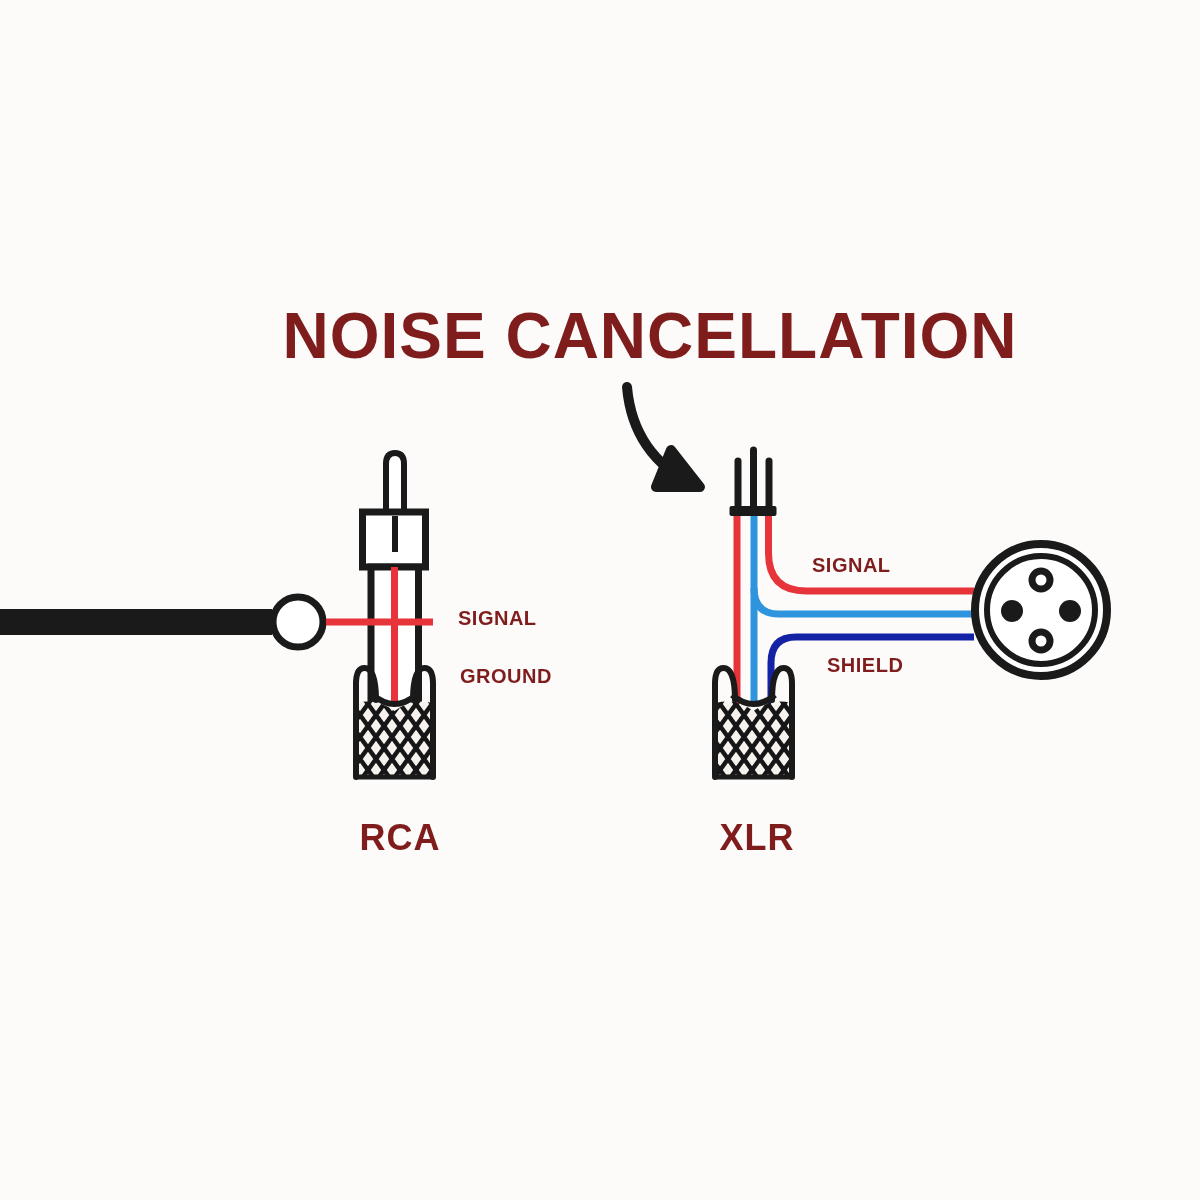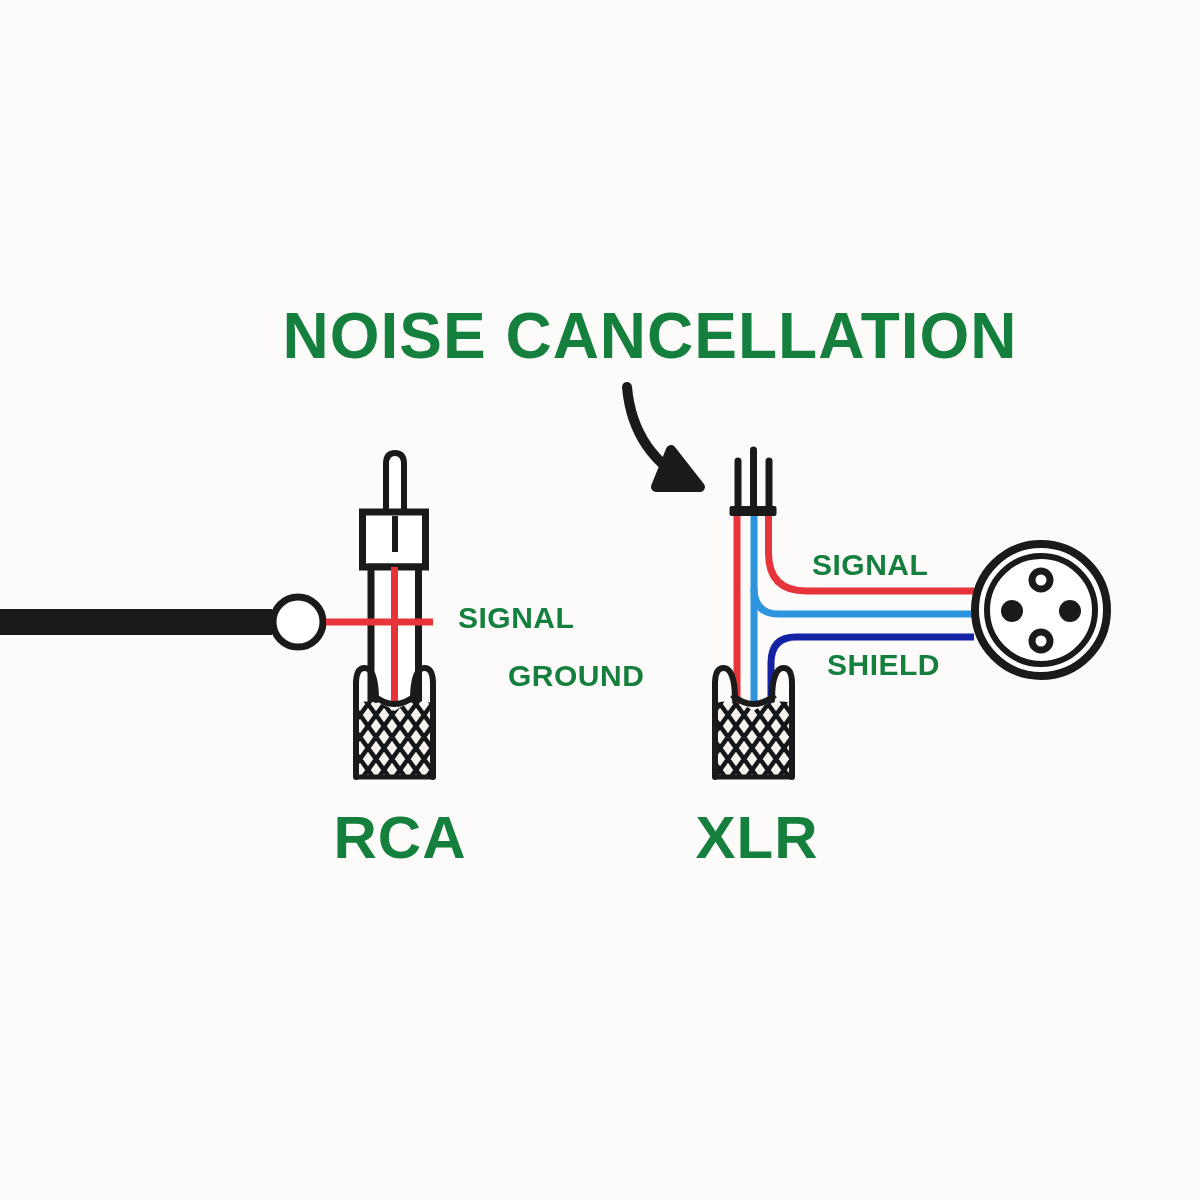--- a/index.html
+++ b/index.html
@@ -13,45 +13,45 @@
     position: relative;
     width: 1200px; height: 1200px;
     background: #fcfbfa;
   }
   #art {
     position: absolute; left: 0; top: 0;
     width: 1200px; height: 1200px;
   }
   .lbl {
     position: absolute;
-    color: #15803d;
+    color: #7f1d1d;
     font-weight: bold;
     white-space: nowrap;
     letter-spacing: 0.5px;
   }
   .lbl-title {
     top: 304px; left: 650px;
     transform: translateX(-50%);
     font-size: 64px; line-height: 64px;
     letter-spacing: 1px;
   }
-  .lbl-small { font-size: 30px; line-height: 30px; }
+  .lbl-small { font-size: 20px; line-height: 30px; }
   .lbl-rca-signal  { left: 458px; top: 603px; }
-  .lbl-rca-ground  { left: 460px; top: 661px; margin-left: 48px; }
+  .lbl-rca-ground  { left: 460px; top: 661px; }
   .lbl-inverted {
     left: 562px; top: 581px;
     width: 172px;
     text-align: center;
     white-space: normal;
     line-height: 41px;
   }
   .lbl-xlr-signal  { left: 812px; top: 550px; }
   .lbl-xlr-shield  { left: 815px; top: 650px; margin-left: 12px; }
   .lbl-caption {
-    font-size: 60px; line-height: 52px;
+    font-size: 36px; line-height: 52px;
     transform: translateX(-50%);
     letter-spacing: 1px;
   }
   .lbl-rca-caption { left: 400px; top: 812px; }
   .lbl-xlr-caption { left: 757px; top: 812px; }
 
   .ink-stroke { stroke: #1a1a1a; fill: none; }
   .ink-fill   { fill: #1a1a1a; }
   .white-fill { fill: #ffffff; }
 </style>

